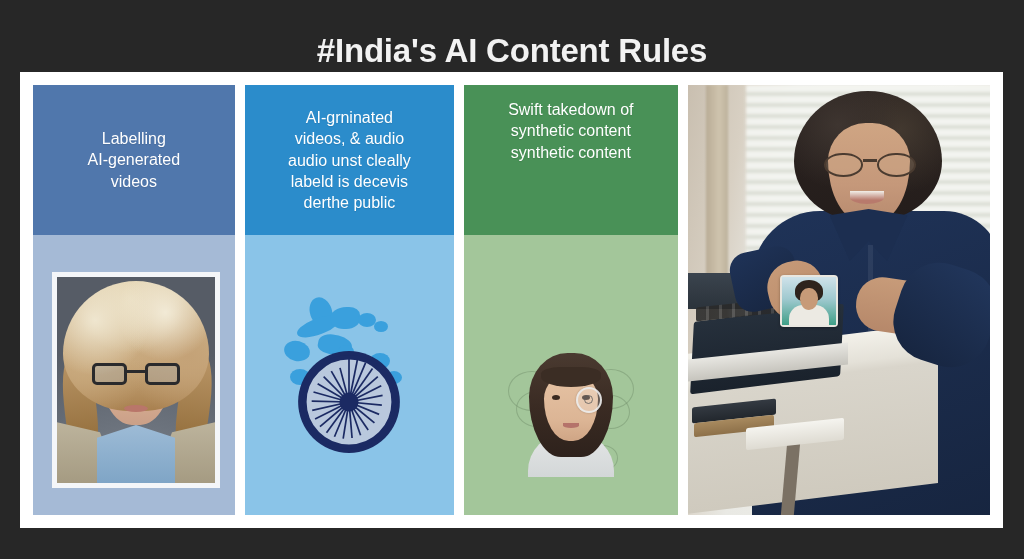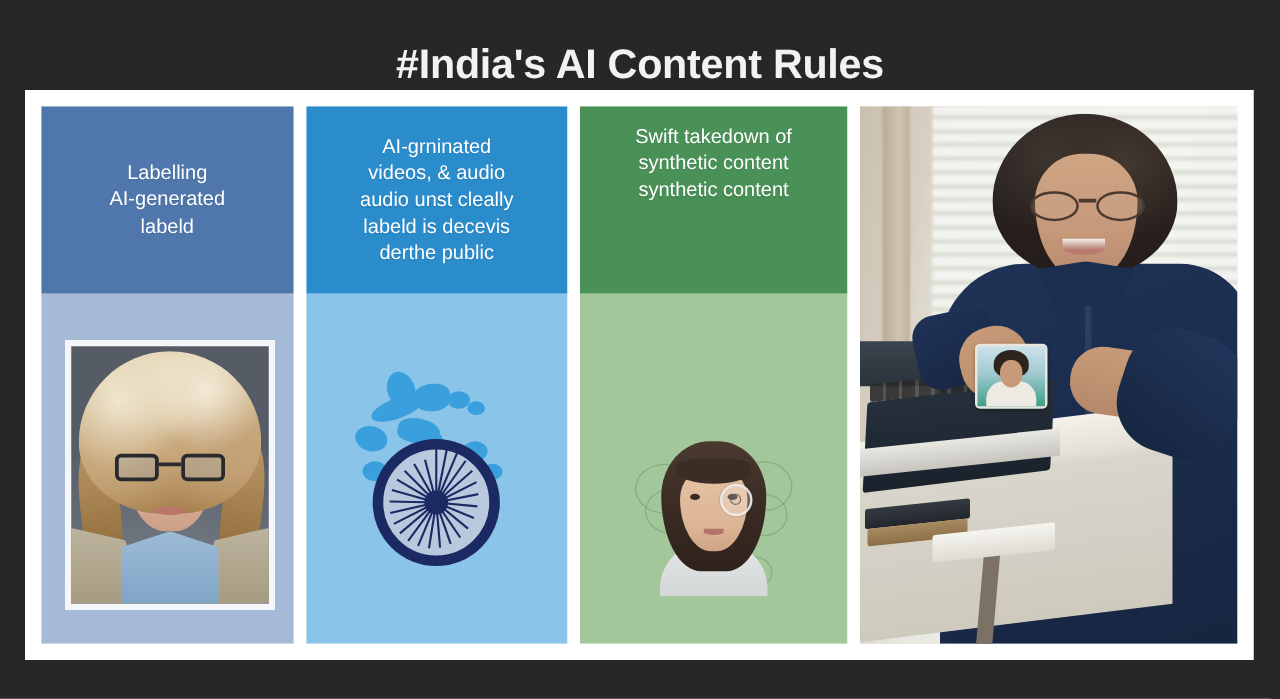--- a/index.html
+++ b/index.html
@@ -565,21 +565,21 @@
 <div class="title-bar">
   <div class="title-text">#India's AI Content Rules</div>
 </div>
 
 <div class="card-frame">
 
   <div class="panel p1">
     <div class="panel-header">
       <div class="panel-header-text" style="white-space: pre-line;">Labelling
 AI-generated
-labeld</div>
+videos</div>
     </div>
     <div class="panel-body">
       <div class="portrait-frame">
         <div class="portrait-photo">
           <div class="pp-hair-side l"></div>
           <div class="pp-hair-side r"></div>
           <div class="pp-jacket l"></div>
           <div class="pp-jacket r"></div>
           <div class="pp-shirt"></div>
           <div class="pp-face"></div>

